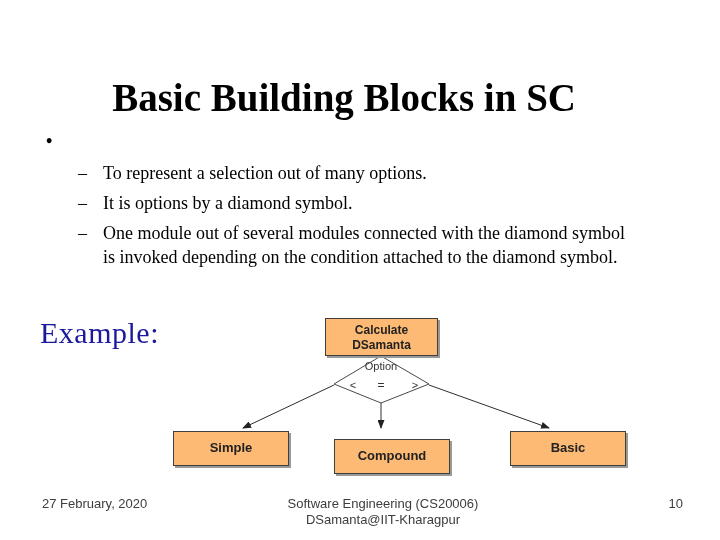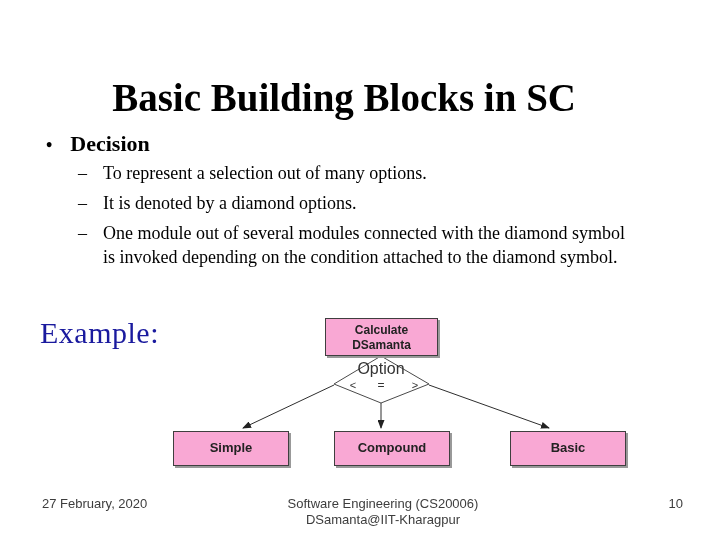--- a/index.html
+++ b/index.html
@@ -19,37 +19,37 @@
   .sub-list { position:absolute; left:78px; top:161px; width:552px;
     font-size:18px; line-height:24px; }
   .sub-item { display:flex; margin-bottom:6px; }
   .sub-dash { width:25px; flex:none; }
   .sub-text { flex:1; }
   .example {
     position:absolute; left:40px; top:316px; font-size:30px;
     color:#1a1a9e; letter-spacing:0.5px;
   }
   .dbox {
-    position:absolute; box-sizing:border-box; background:#f9a8d4;
+    position:absolute; box-sizing:border-box; background:#fdba74;
     border:1px solid #3f3f3f; box-shadow:2px 2px 0 #999;
     font-family:"Liberation Sans", sans-serif; font-weight:bold;
     color:#222; text-align:center;
   }
   .calc-box { left:325px; top:318px; width:113px; height:38px;
     font-size:12px; line-height:15px; padding-top:4px; }
   .bottom-box { top:431px; width:116px; height:35px; font-size:13px; line-height:32px; }
   .box-simple { left:173px; }
-  .box-compound { left:334px; }
+  .box-compound { left:334px;margin-top:8px; }
   .box-fixed { left:510px; }
   .lines-layer { position:absolute; left:0; top:0; width:720px; height:540px; pointer-events:none; }
   .diamond-label {
     position:absolute; font-family:"Liberation Sans", sans-serif;
     color:#333; text-align:center;
   }
-  .opt-word { left:351px; top:360px; width:60px; font-size:16px; }
+  .opt-word { left:351px; top:360px; width:60px; font-size:11px; }
   .opt-eq   { left:371px; top:378px; width:20px; font-size:12px; }
   .opt-lt   { left:346px; top:379px; width:14px; font-size:11px; }
   .opt-gt   { left:408px; top:379px; width:14px; font-size:11px; }
   .footer {
     position:absolute; top:494px; left:0; width:720px;
     font-family:"Liberation Sans", sans-serif; font-size:13px;
     color:#3d3d3d; line-height:16px;
   }
   .footer-date { position:absolute; left:42px; top:2px; }
   .footer-center { position:absolute; left:0; width:720px; text-align:center; top:2px;margin-left:23px; }
@@ -57,31 +57,30 @@
 </style>
 </head>
 <body>
 
 <div class="slide">
 
   <h1 class="title">Basic Building Blocks in SC</h1>
 
   <div class="decision-row">
     <span class="bullet-glyph">•</span>
-    <span>Decision</span>
   </div>
 
   <div class="sub-list">
     <div class="sub-item">
       <span class="sub-dash">–</span>
       <span class="sub-text">To represent a selection out of many options.</span>
     </div>
     <div class="sub-item">
       <span class="sub-dash">–</span>
-      <span class="sub-text">It is denoted by a diamond options.</span>
+      <span class="sub-text">It is options by a diamond symbol.</span>
     </div>
     <div class="sub-item">
       <span class="sub-dash">–</span>
       <span class="sub-text">One module out of several modules connected with the diamond symbol is invoked depending on the condition attached to the diamond symbol.</span>
     </div>
   </div>
 
   <div class="example">Example:</div>
 
   <svg class="lines-layer" viewBox="0 0 720 540" xmlns="http://www.w3.org/2000/svg">

